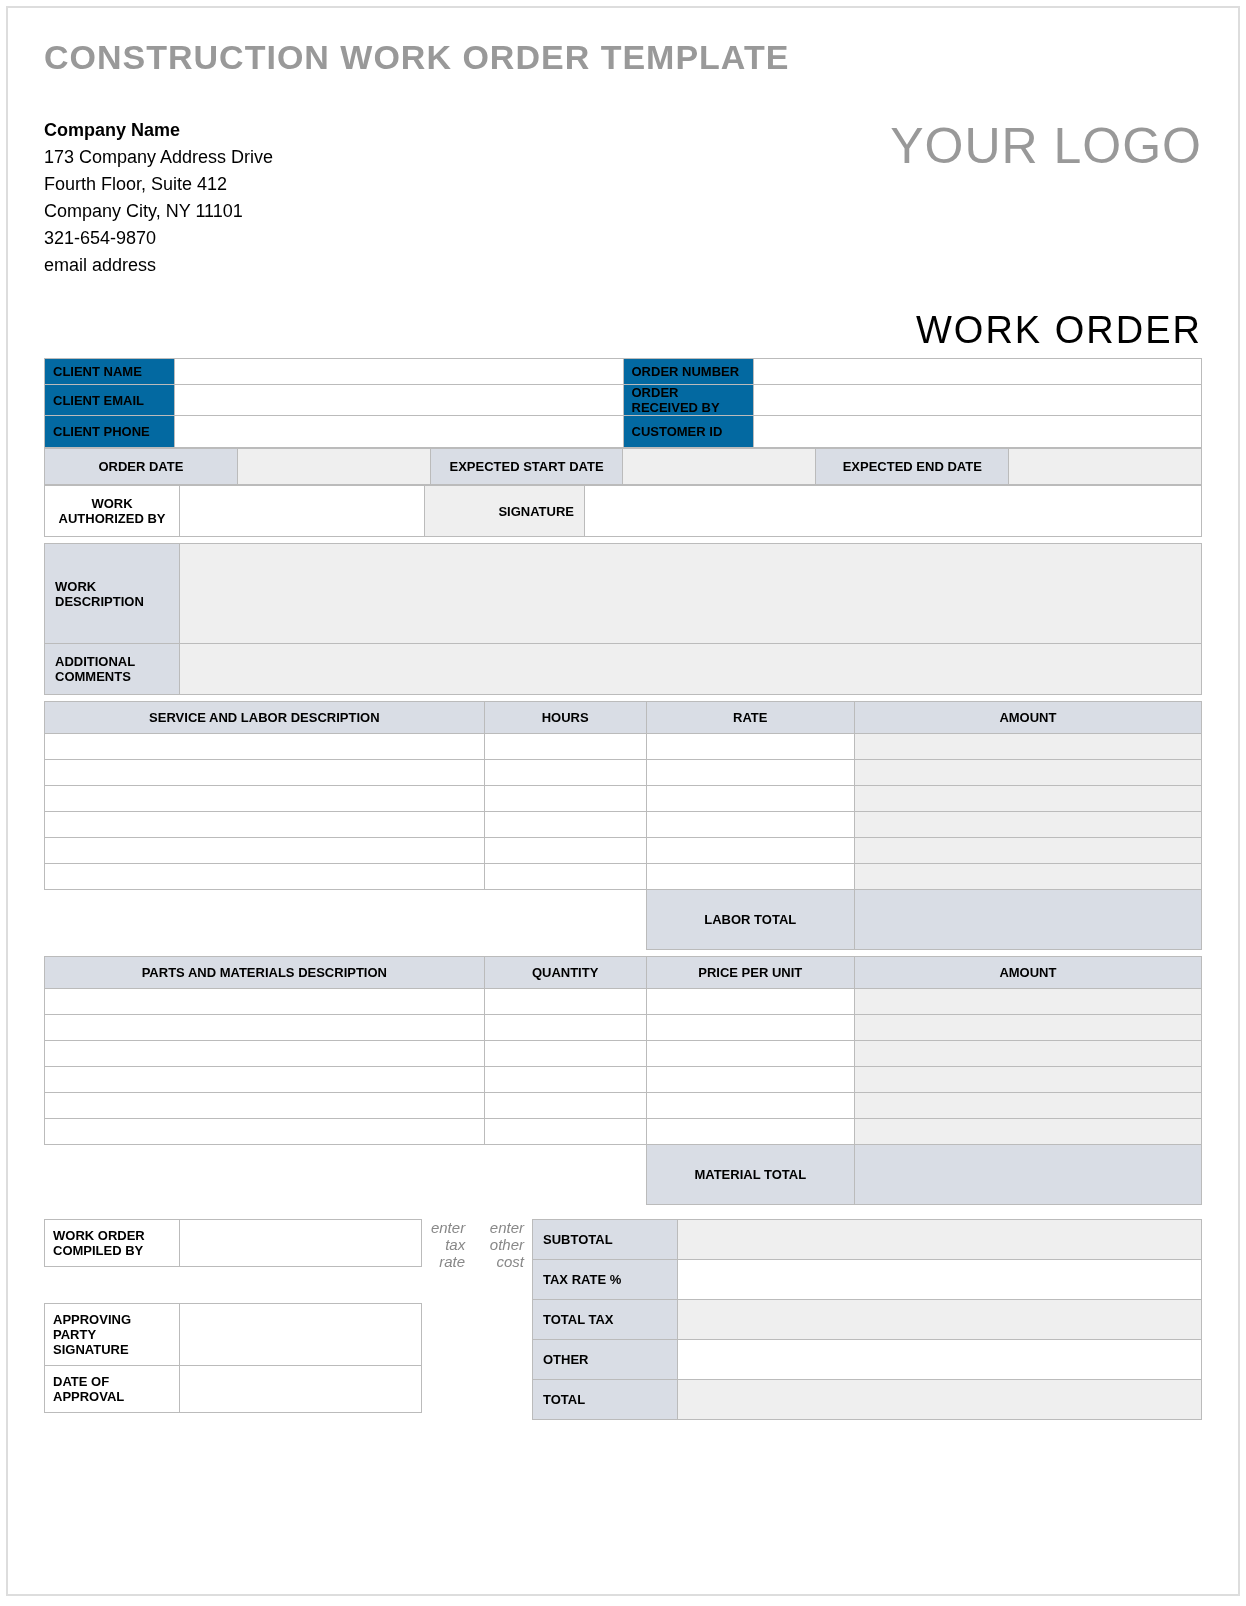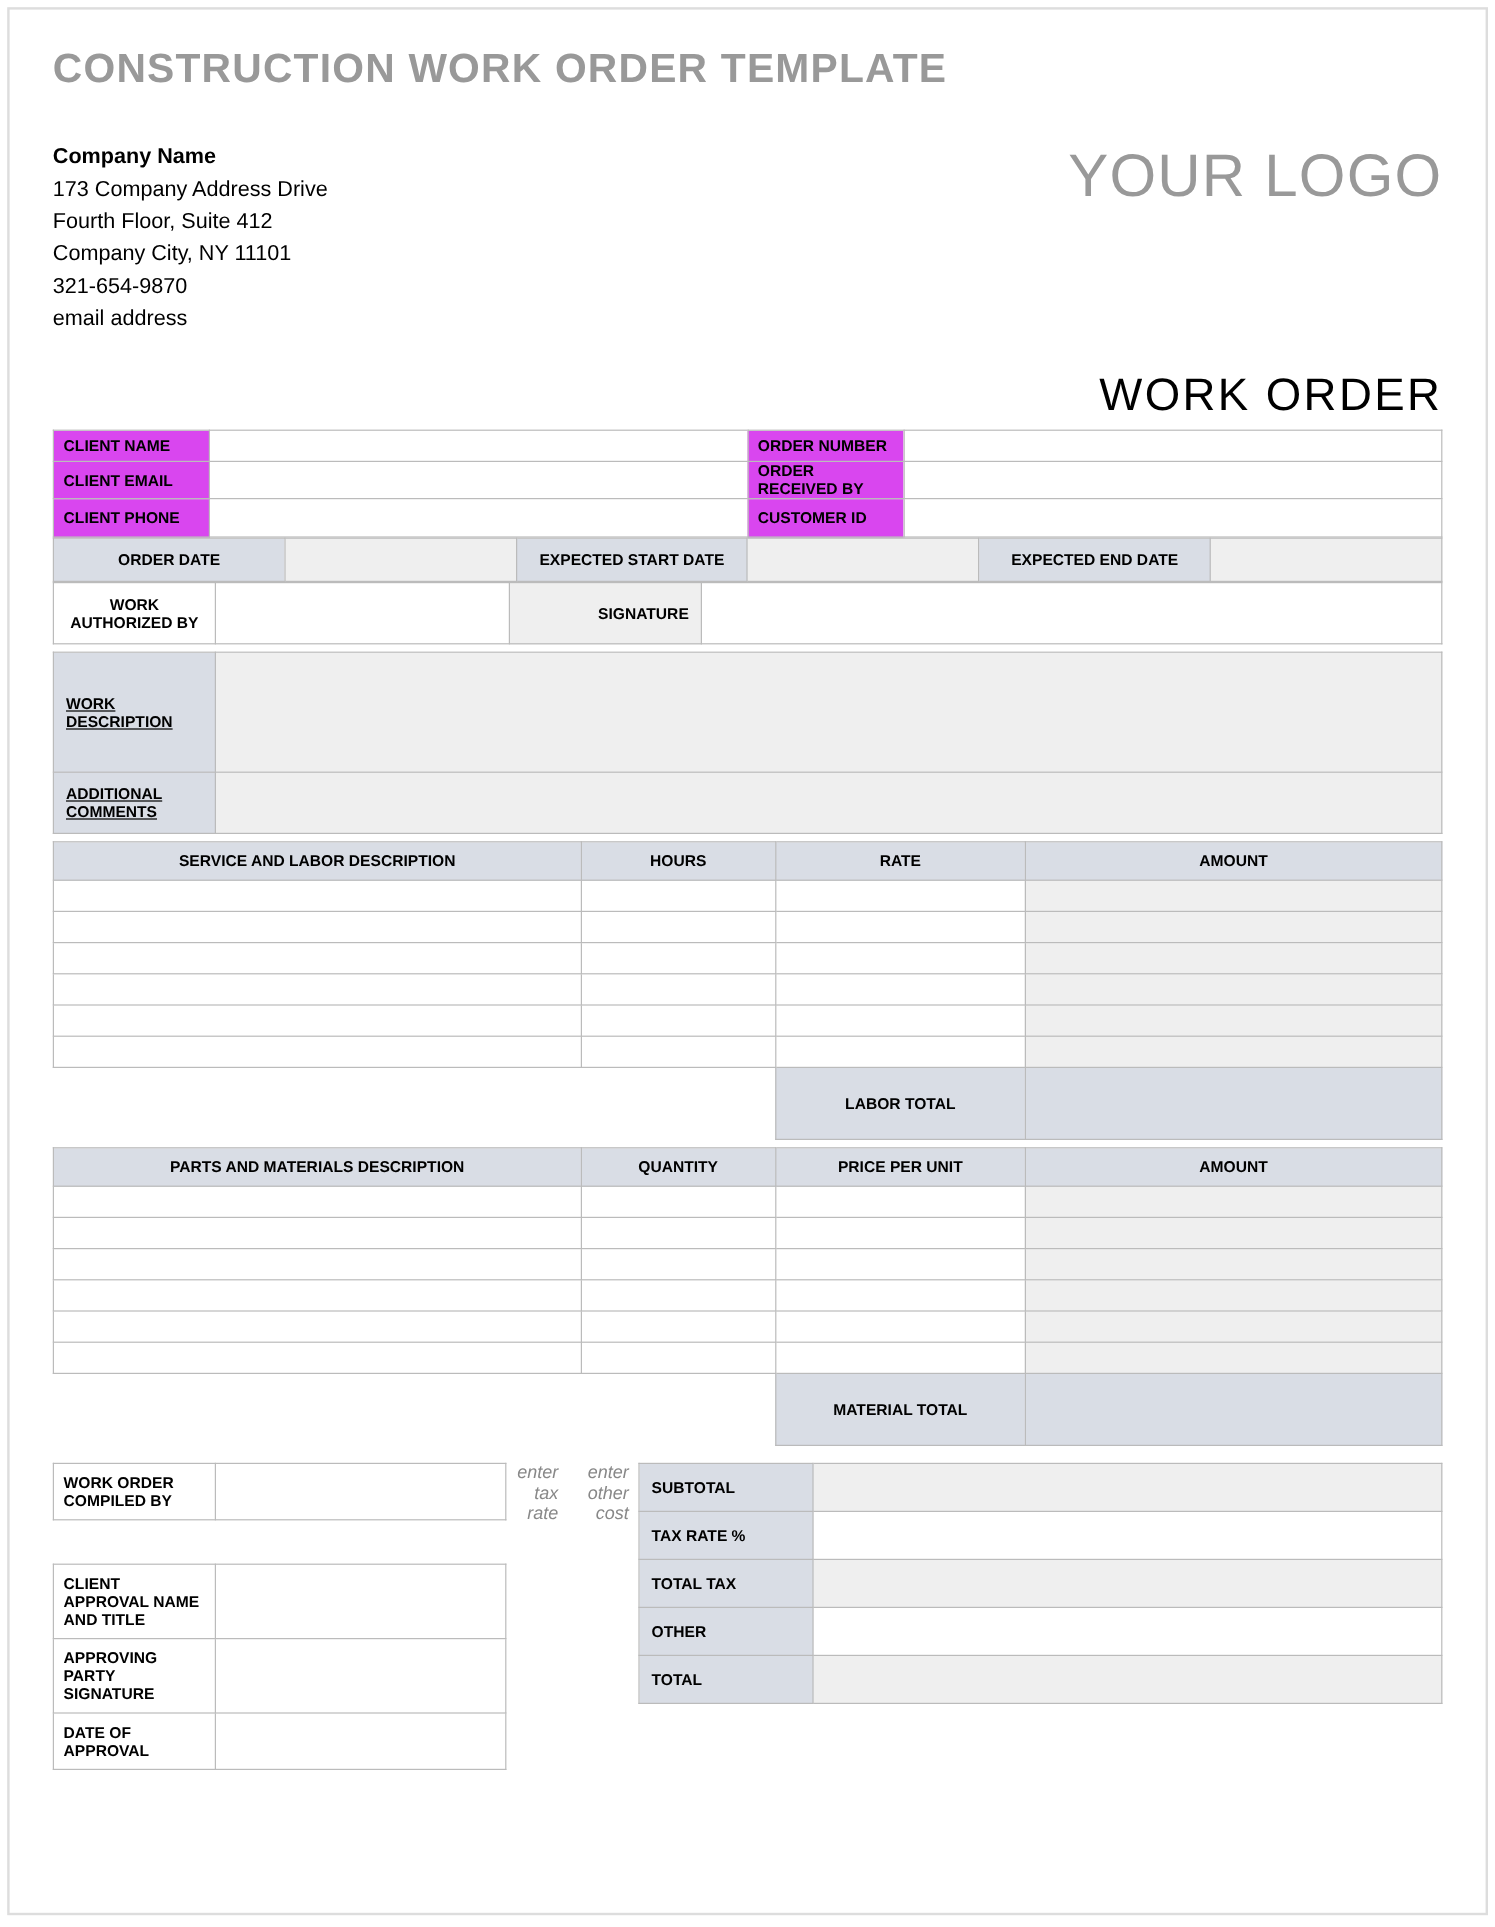--- a/index.html
+++ b/index.html
@@ -40,35 +40,35 @@
   font-size: 38px;
   color: #000000;
   letter-spacing: 2px;
   margin: 30px 0 6px 0;
 }
 
 table { border-collapse: collapse; width: 100%; }
 td, th { border: 1px solid #bbb; font-size: 13px; vertical-align: middle; }
 
 
-.t-info td.lbl { background: #d946ef; font-weight: 700; padding: 0 8px; width: 130px; }
+.t-info td.lbl { background: #0369a1; font-weight: 700; padding: 0 8px; width: 130px; }
 .t-info td.val { background: #fff; padding: 6px; }
 .t-info tr:nth-child(1) td, .t-info tr:nth-child(2) td { height: 26px; }
 .t-info tr:nth-child(3) td { height: 32px; }
 
 .t-dates td { background: #d9dde5; text-align: center; font-weight: 700; padding: 10px 6px; }
 .t-dates td.val { background: #efefef; }
 
 .t-auth td.lbl { font-weight: 700; text-align: center; padding: 10px 6px; width: 135px; }
 .t-auth td.slbl { font-weight: 700; text-align: right; padding: 10px 10px; background:#efefef;margin-top:27px; }
 .t-auth td.val { padding:6px; }
 
 .sep { height:6px; }
 
-.t-desc td.lbl { background:#d9dde5; font-weight:700; padding:10px; width:135px; vertical-align:middle;text-decoration:underline; }
+.t-desc td.lbl { background:#d9dde5; font-weight:700; padding:10px; width:135px; vertical-align:middle; }
 .t-desc td.big { background:#efefef; height:100px; }
 .t-desc td.small{ background:#efefef; height:40px; }
 
 
 .t-lines th {
   background:#d9dde5; font-weight:700; text-align:center; padding:8px 6px;
 }
 .t-lines td { height:26px; }
 .t-lines td.amount { background:#efefef; }
 .t-lines .totrow td.space { border:none; }
@@ -298,24 +298,20 @@
         <tbody>
             <tr>
           <td class="lbl">WORK ORDER COMPILED BY</td>
           <td class="val"></td>
         </tr>
       </tbody>
         </table>
       <div style="height:36px"></div>
       <table class="t-small">
         <tbody>
-            <tr>
-          <td class="lbl">CLIENT APPROVAL NAME AND TITLE</td>
-          <td class="val"></td>
-        </tr>
         <tr>
           <td class="lbl">APPROVING PARTY SIGNATURE</td>
           <td class="val"></td>
         </tr>
         <tr>
           <td class="lbl">DATE OF APPROVAL</td>
           <td class="val"></td>
         </tr>
       </tbody>
         </table>

